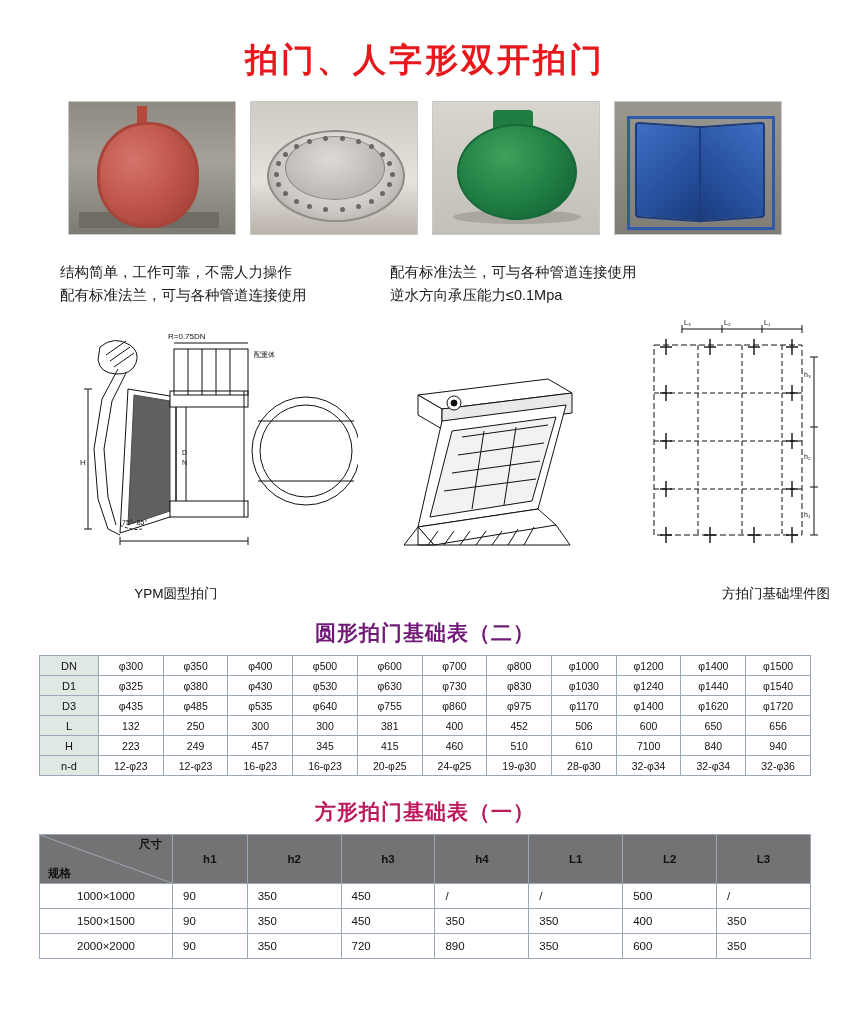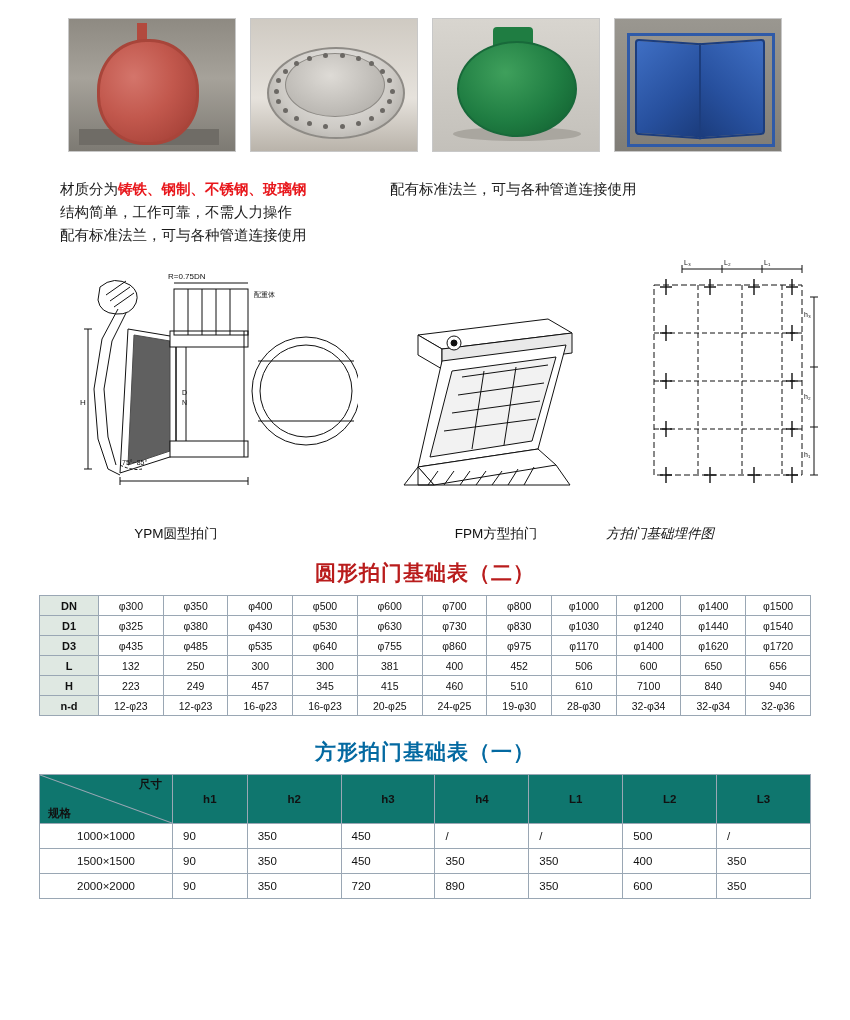--- a/index.html
+++ b/index.html
@@ -86,53 +86,54 @@
 
   
   .drawings{position:relative;height:296px;margin-top:10px;}
   .dwg{position:absolute;}
   .cap{
     position:absolute;font-size:13.5px;color:#111;
   }
 
   
   .sec-head{
-    text-align:center;color:#b91c1c;font-size:21px;font-weight:bold;letter-spacing:1px;
+    text-align:center;color:#701a75;font-size:21px;font-weight:bold;letter-spacing:1px;
     margin:6px 0 8px 0;
   }
-  .sec-head.blue2{color:#0369a1;}
+  .sec-head.blue2{color:#be185d;}
 
   
   table{border-collapse:collapse;}
   .t1{
     margin:0 auto;width:772px;font-size:10.5px;
   }
   .t1 td{
     border:1px solid #9aa7b4;height:19px;text-align:center;vertical-align:middle;
     background:#ffffff;color:#111;padding:0 2px;
   }
   .t1 td.hd{
-    background:#dfe8e2;font-weight:bold;width:54px;font-size:11px;
+    background:#dfe8e2;font-weight:normal;width:54px;font-size:11px;
   }
   .t2{
     margin:0 auto;width:772px;font-size:11.5px;
   }
   .t2 td{
     border:1px solid #9aa7b4;height:22px;text-align:center;vertical-align:middle;color:#111;
   }
-  .t2 tr.head td{background:#0f766e;font-weight:bold;}
+  .t2 tr.head td{background:#737373;font-weight:bold;}
   .t2 td.corner{
     position:relative;height:46px;background:#e6ece8;
   }
 </style>
 </head>
 <body>
 
 <div class="page">
 
+  <div class="title">拍门、人字形双开拍门</div>
 
   <div class="photos">
     <div class="photo p1">
       <div class="ph-inner">
         <div class="base"></div>
         <div class="arm"></div>
         <div class="disc"></div>
       </div>
     </div>
     <div class="photo p2">
@@ -176,28 +177,26 @@
       <div class="ph-inner">
         <div class="frame"></div>
         <div class="leafL"></div>
         <div class="leafR"></div>
       </div>
     </div>
   </div>
 
   <div class="features">
     <div class="feat-col left">
-      <div>
-        <span>材质分为</span><span class="hl">铸铁、钢制、不锈钢、玻璃钢</span>
-      </div>
       <div>结构简单，工作可靠，不需人力操作</div>
       <div>配有标准法兰，可与各种管道连接使用</div>
     </div>
     <div class="feat-col">
       <div>配有标准法兰，可与各种管道连接使用</div>
+      <div>逆水方向承压能力≤0.1Mpa</div>
     </div>
   </div>
 
   <div class="drawings">
 
     <div class="dwg" style="left:58px;top:12px;">
       <svg width="300" height="250" viewBox="0 0 300 250">
         <g stroke="#111" fill="none" stroke-width="1">
 
           <path d="M42 18 q14 -12 30 -2 q10 7 6 18 q-5 12 -20 11 q-16 -1 -18 -14 Z" fill="#ffffff"></path>
@@ -349,22 +348,21 @@
         <text x="48" y="8" font-size="7" fill="#111" font-family="Liberation Sans, sans-serif">L₃</text>
         <text x="88" y="8" font-size="7" fill="#111" font-family="Liberation Sans, sans-serif">L₂</text>
         <text x="128" y="8" font-size="7" fill="#111" font-family="Liberation Sans, sans-serif">L₁</text>
         <text x="168" y="60" font-size="7" fill="#111" font-family="Liberation Sans, sans-serif">h₃</text>
         <text x="168" y="142" font-size="7" fill="#111" font-family="Liberation Sans, sans-serif">h₂</text>
         <text x="168" y="200" font-size="7" fill="#111" font-family="Liberation Sans, sans-serif">h₁</text>
       </svg>
     </div>
 
     <div class="cap" style="left:76px;top:268px;width:200px;text-align:center;">YPM圆型拍门</div>
-    <div class="cap" style="left:396px;top:268px;width:200px;text-align:center;">FPM方型拍门</div>
-    <div class="cap" style="left:606px;top:268px;width:190px;text-align:left;font-style:italic;">方拍门基础埋件图</div>
+    <div class="cap" style="left:640px;top:268px;width:190px;text-align:right;">方拍门基础埋件图</div>
   </div>
 
   <div class="sec-head">圆形拍门基础表（二）</div>
 
   <table class="t1">
     <tbody id="t1-body">
         <tr>
           <td class="hd">DN</td>
           <td>φ300</td>
           <td>φ350</td>

